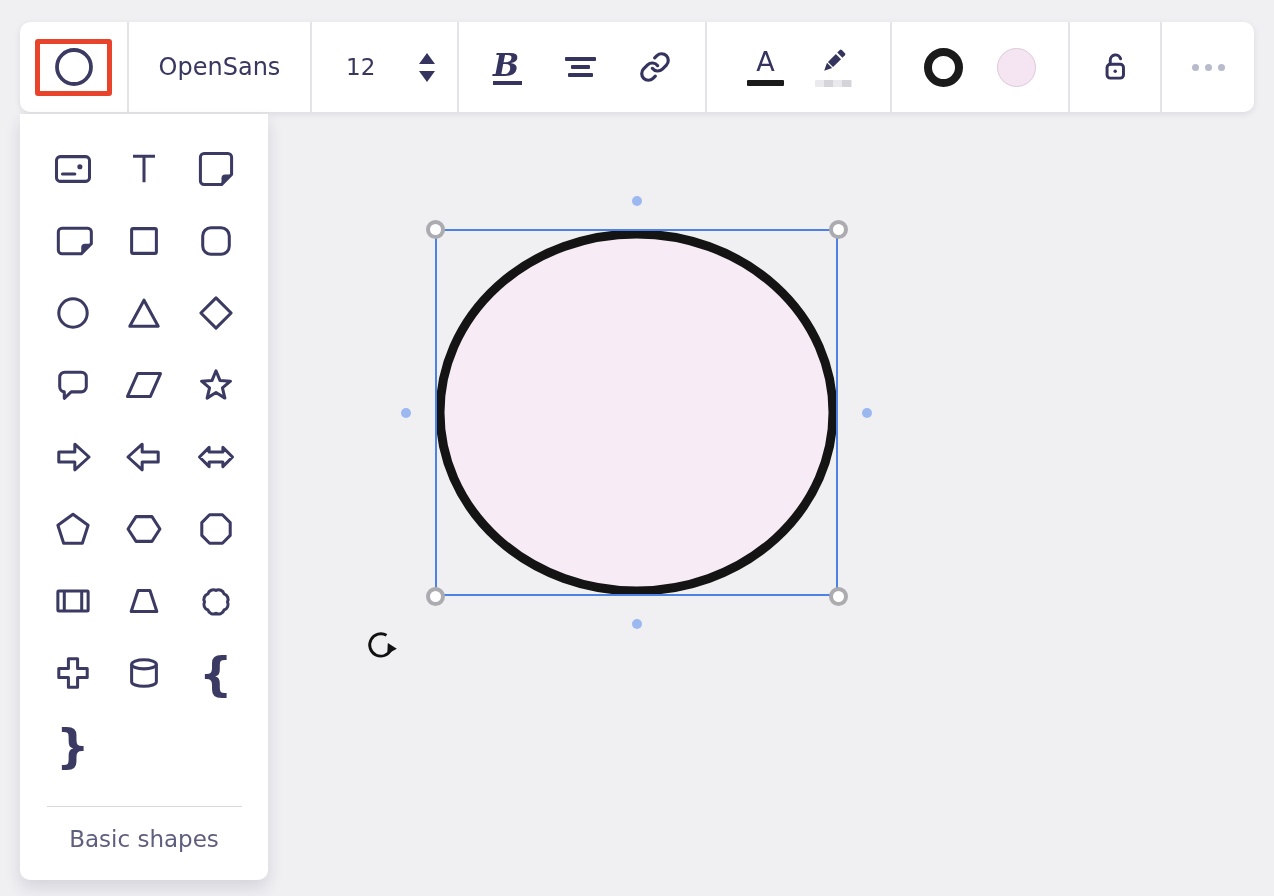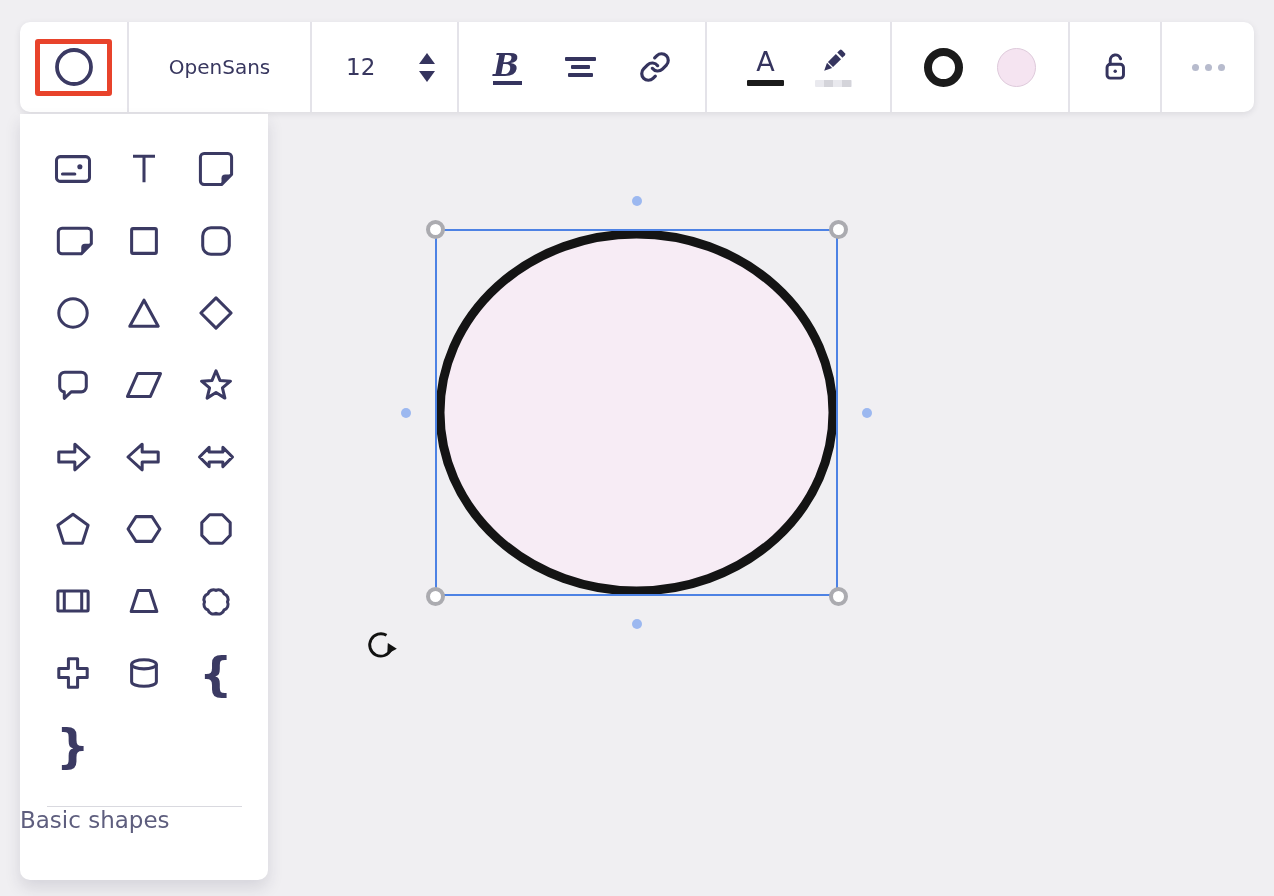--- a/index.html
+++ b/index.html
@@ -16,21 +16,21 @@
   .g-size    { width:145px; justify-content:space-between; padding:0 22px 0 34px; }
   .g-text    { width:246px; justify-content:space-between; padding:0 34px; }
   .g-color   { width:183px; justify-content:space-between; padding:0 38px 0 40px; }
   .g-swatch  { width:176px; justify-content:space-between; padding:0 32px; }
   .g-lock    { width:90px;  justify-content:center; }
   .g-more    { flex:1 1 auto; justify-content:center; }
 
   button { background:none; border:none; cursor:pointer; font-family:inherit; display:flex; align-items:center; justify-content:center; }
 
   .shape-btn { width:77px; height:57px; border:5px solid #e8432b; border-radius:3px; background:#fff; }
-  .font-select { font-size:20px; color:#38375f; }
+  .font-select { font-size:24px; color:#38375f; }
   .size-value { font-size:23px; color:#38375f; }
   .spinner { display:flex; flex-direction:column; gap:7px; }
   .tri-up { width:0; height:0; border-left:8px solid transparent; border-right:8px solid transparent; border-bottom:11px solid #35345e; }
   .tri-down { width:0; height:0; border-left:8px solid transparent; border-right:8px solid transparent; border-top:11px solid #35345e; }
 
   .bold-btn span { font-family:"DejaVu Serif","Liberation Serif",serif; font-style:italic; font-weight:bold;
     font-size:31px; color:#35345e; border-bottom:4px solid #35345e; padding:0 3px 0 0; line-height:1.05; }
   .align-icon { display:flex; flex-direction:column; align-items:center; gap:4.5px; }
   .align-icon i { display:block; background:#35345e; height:3.5px; border-radius:1px; }
   .align-icon i:nth-child(1){ width:31px; } .align-icon i:nth-child(2){ width:19px; } .align-icon i:nth-child(3){ width:25px; }
@@ -48,21 +48,21 @@
   .dots i { width:7px; height:7px; border-radius:50%; background:#b7bbcd; }
 
   
   .shapes-panel { position:absolute; left:20px; top:114px; width:248px; height:766px; background:#fff;
     border-radius:0 0 10px 10px; box-shadow:0 8px 16px rgba(35,35,70,.13); }
   .shapes-grid { display:grid; grid-template-columns:repeat(3,71.5px); grid-auto-rows:72px;
     padding:19px 17px 0 17px; justify-items:center; align-items:center; }
   .shape-cell { width:54px; height:54px; display:flex; align-items:center; justify-content:center; cursor:pointer; }
   .glyph-brace { font-size:47px; font-weight:bold; color:#3b3a63; line-height:1; }
   .panel-divider { margin:25px 26px 0 27px; border-top:1px solid #d9d9df; }
-  .panel-label { text-align:left; font-size:23px; color:#5e5e7e; }
+  .panel-label { margin-top:19px; text-align:center; font-size:23px; color:#5e5e7e; }
 
   
   .canvas { position:absolute; inset:0; }
   .selection-box { position:absolute; left:435px; top:229px; width:403px; height:367px; }
   .shape-svg { position:absolute; left:0; top:0; }
   .sel-border { position:absolute; inset:0; border:2px solid #4d82e4; pointer-events:none; }
   .handle { position:absolute; width:19px; height:19px; background:#fff; border:4px solid #ababb0; border-radius:50%; }
   .h-tl{ left:-9.5px; top:-9.5px; } .h-tr{ right:-9.5px; top:-9.5px; }
   .h-bl{ left:-9.5px; bottom:-9.5px; } .h-br{ right:-9.5px; bottom:-9.5px; }
   .dot { position:absolute; width:10px; height:10px; border-radius:50%; background:#9cb8f0; }

